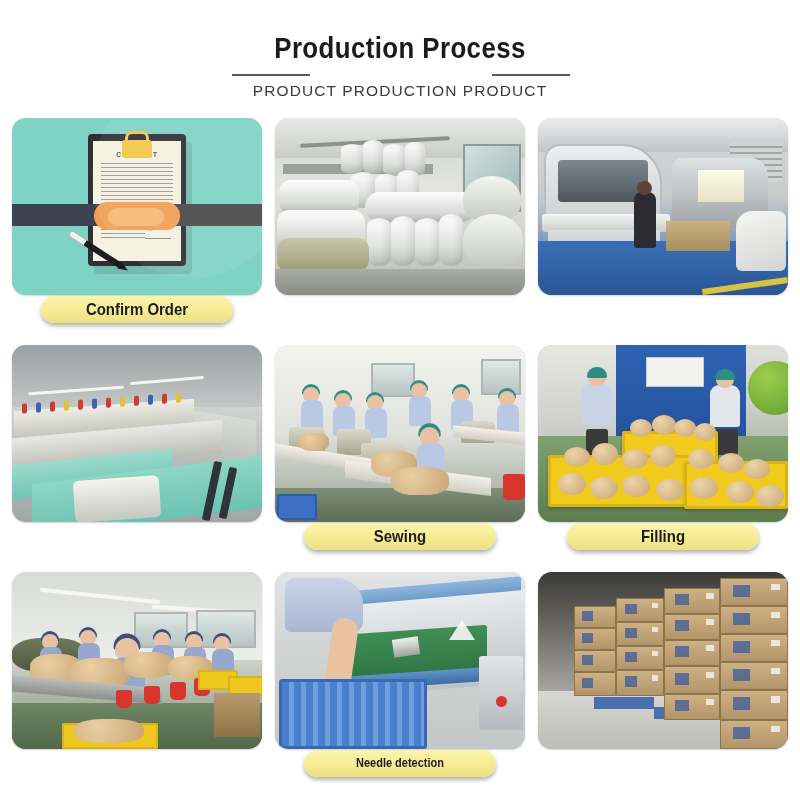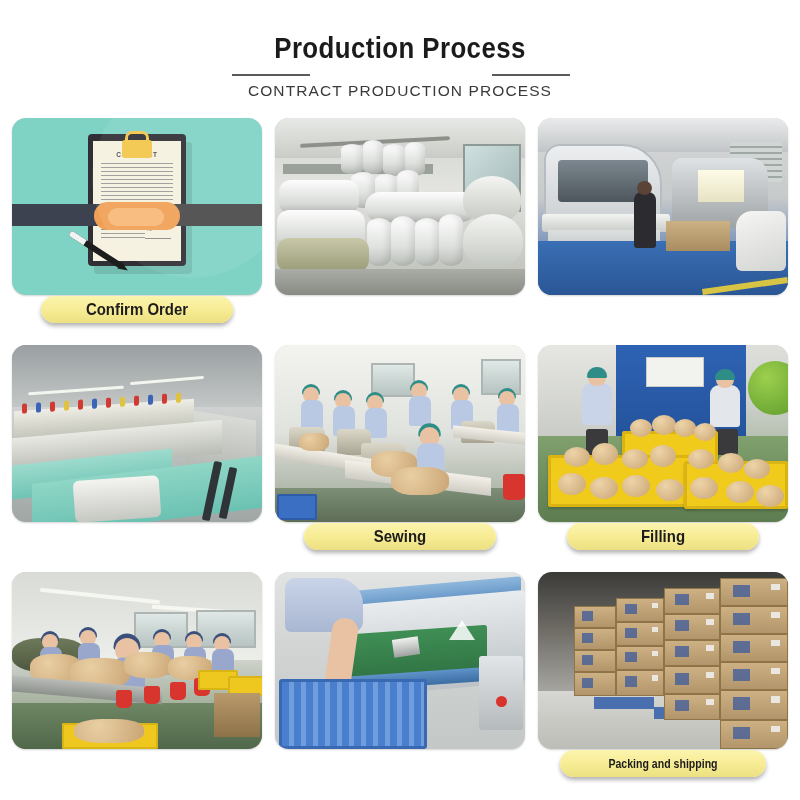--- a/index.html
+++ b/index.html
@@ -350,21 +350,21 @@
 </style>
 </head>
 <body>
 
 <div class="page">
 
   <div class="header">
     <div class="header-title">Production Process</div>
     <div class="header-rule left"></div>
     <div class="header-rule right"></div>
-    <div class="header-sub">CONTRACT PRODUCTION PROCESS</div>
+    <div class="header-sub">PRODUCT PRODUCTION PRODUCT</div>
   </div>
 
   <div class="grid">
 
     <div class="cell">
       <div class="photo">
         <div class="scene ill-bg">
           <div class="clip-board">
             <div class="clip-paper">
               <div class="doc-title">CONTRACT</div>
@@ -666,20 +666,23 @@
           <div class="beltedge"></div>
           <div class="tri"></div>
           <div class="part"></div>
           <div class="panel"></div>
           <div class="redbtn"></div>
           <div class="arm8"></div>
           <div class="forearm"></div>
           <div class="bluecrate"></div>
         </div>
       </div>
+      <div class="banner">
+        <span class="banner-text t-two">Needle detection</span>
+      </div>
     </div>
 
     <div class="cell">
       <div class="photo">
         <div class="scene ph9">
           <div class="floor9"></div>
           <div class="pallet" style="left:56px;width:60px;"></div>
           <div class="pallet" style="left:116px;width:70px;bottom:30px;"></div>
           <div class="pallet" style="left:186px;width:64px;bottom:16px;"></div>
 
@@ -753,19 +756,16 @@
           <div class="bx" style="left:182px;top:118px;width:68px;height:30px;">
               <i></i>
               <b></b>
             </div>
           <div class="bx" style="left:182px;top:148px;width:68px;height:29px;">
               <i></i>
               <b></b>
             </div>
         </div>
       </div>
-      <div class="banner wide">
-        <span class="banner-text t-sm">Packing and shipping</span>
-      </div>
     </div>
 
   </div>
 </div>
 
 </body></html>

